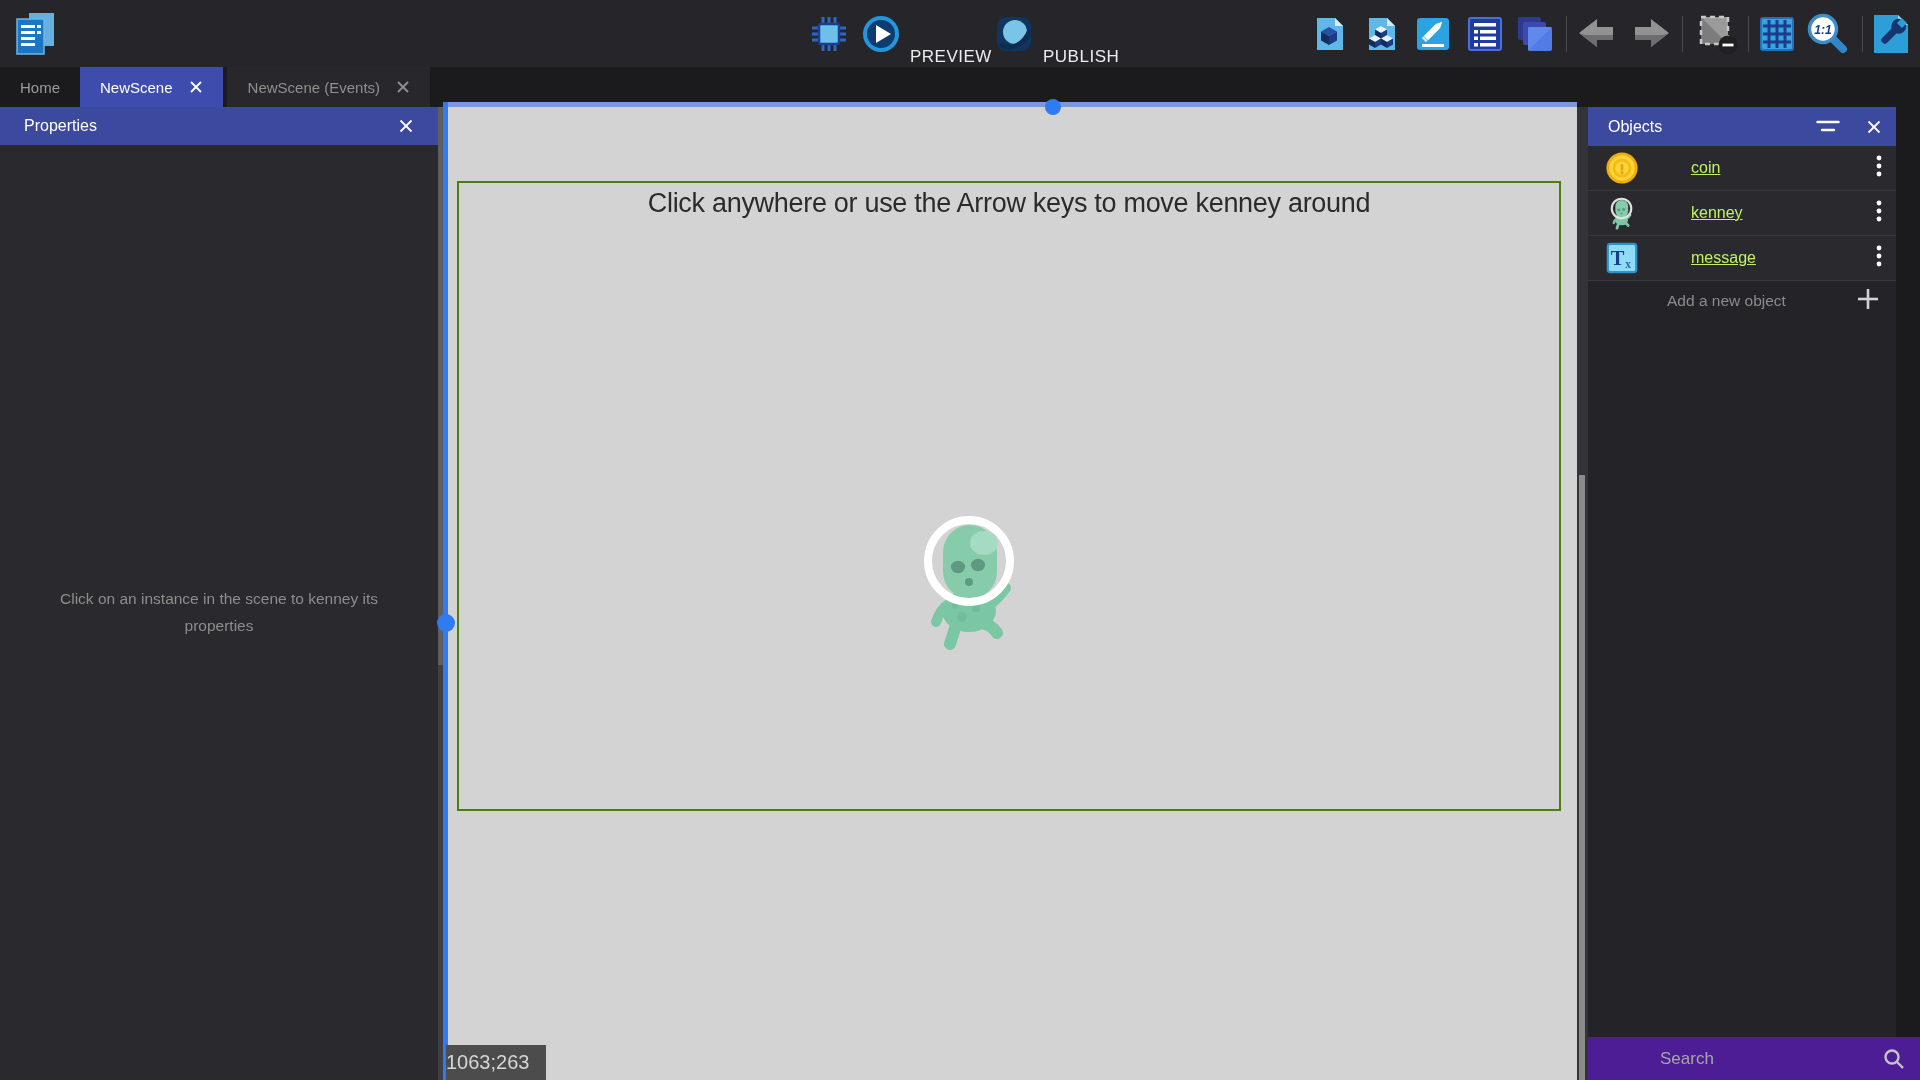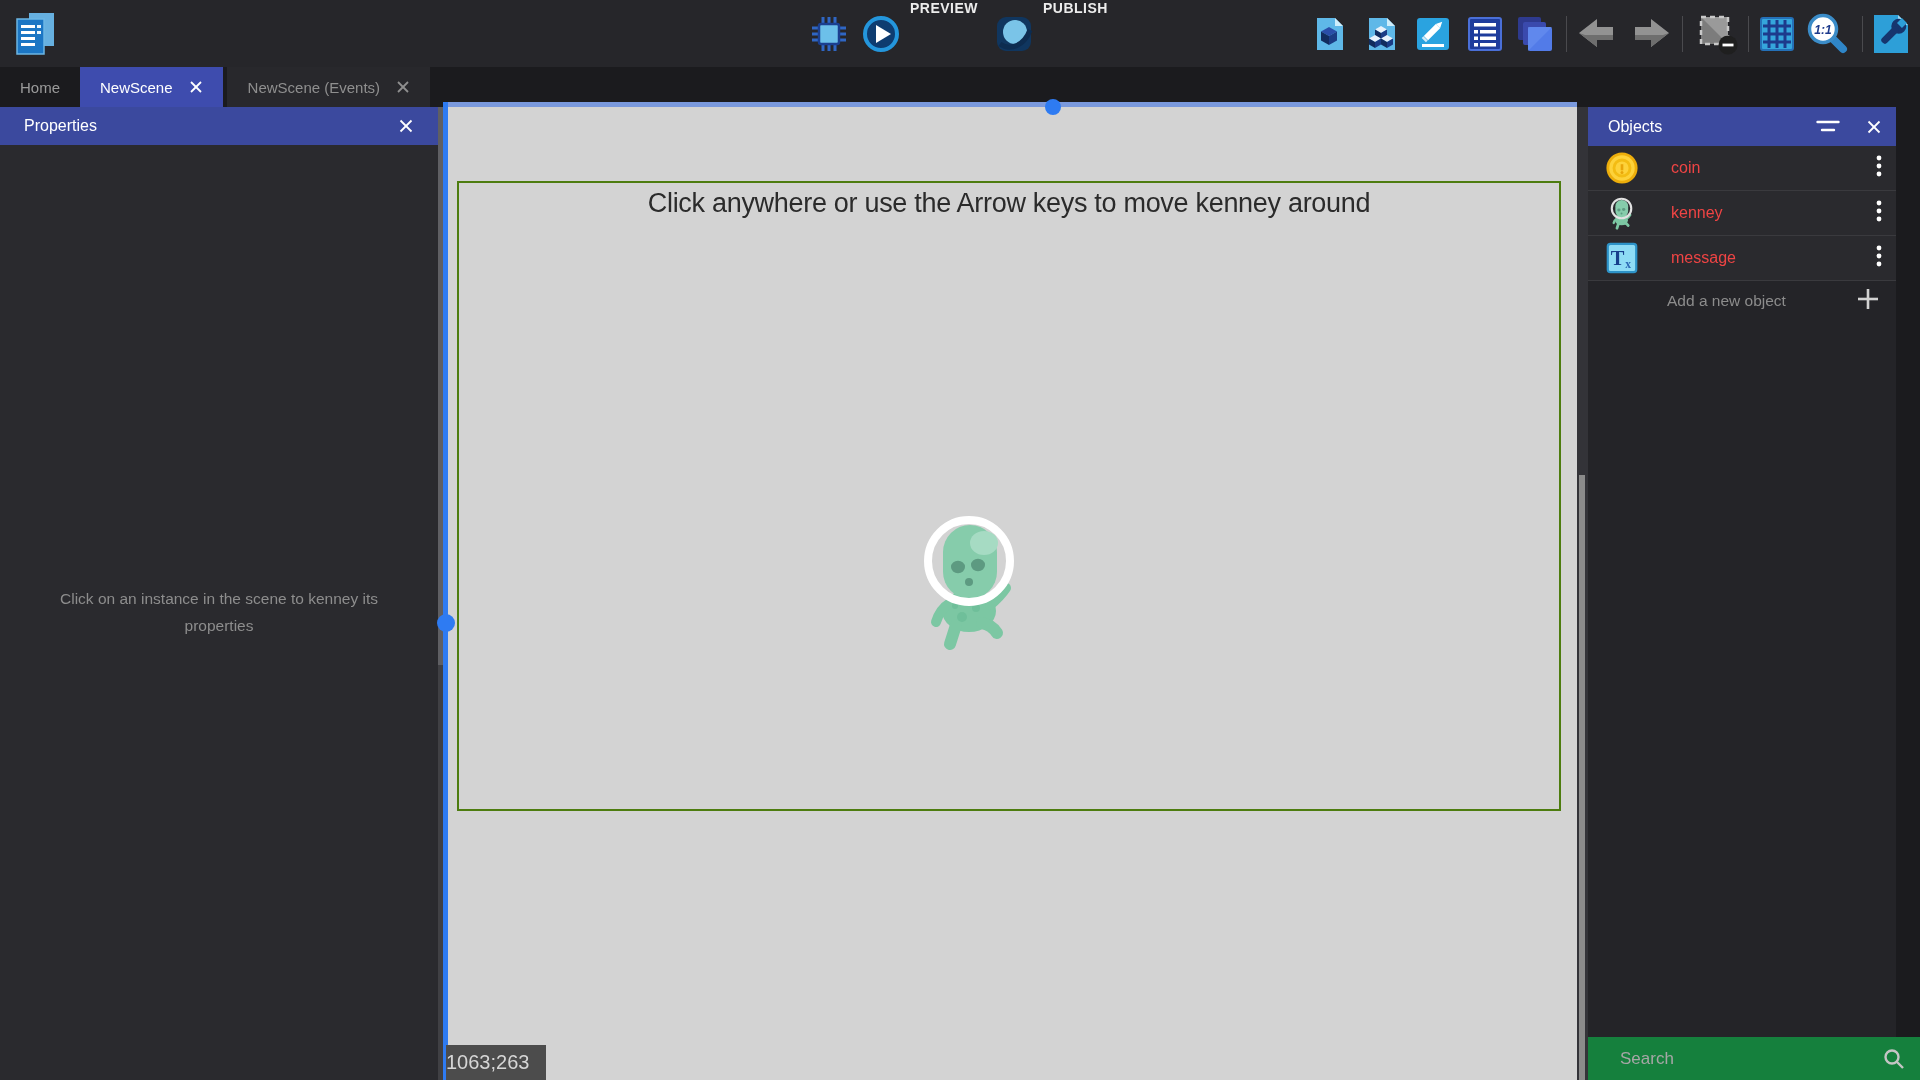--- a/index.html
+++ b/index.html
@@ -3,21 +3,21 @@
 <meta charset="utf-8">
 <style>
   * { margin:0; padding:0; box-sizing:border-box; }
   html,body { width:1920px; height:1080px; background:#1b1b1e; overflow:hidden;
               font-family:"Liberation Sans", sans-serif; }
   #root { position:relative; width:1920px; height:1080px; }
 
   
   .toolbar { position:absolute; left:0; top:0; width:1920px; height:67px; background:#26262a; }
   .tb-icon { position:absolute; top:13px; width:42px; height:42px; display:flex; align-items:center; justify-content:center; cursor:pointer; }
-  .tb-label { position:absolute; top:0; height:67px; display:flex; align-items:flex-start; color:#ececec; font-size:14px; letter-spacing:.5px; cursor:pointer;font-weight:bold; }
+  .tb-label { position:absolute; top:0; height:67px; display:flex; align-items:flex-end; color:#ececec; font-size:17px; letter-spacing:.5px; cursor:pointer; }
   .tb-divider { position:absolute; top:16px; width:1px; height:36px; background:#4a4a4e; }
 
   
   .tabbar { position:absolute; left:0; top:67px; width:1920px; height:40px; background:#1b1b1e; display:flex; }
   .tab { height:40px; display:flex; align-items:center; gap:16px; padding:0 20px; font-size:15px; color:#9b9b9b; cursor:pointer; }
   .tab.active { background:#3e4cae; color:#ffffff; }
   .tab.events { background:#28282c; margin-left:4px; color:#8f8f8f;padding-left:21px; }
   .tab .xmark { display:flex; align-items:center; }
 
   
@@ -42,26 +42,26 @@
                     color:#d6d6d6; font-size:20px; display:flex; align-items:center; }
   .canvas-scroll-right { position:absolute; left:1577px; top:107px; width:11px; height:973px; background:#333338; }
   .canvas-scroll-right .thumb { position:absolute; left:2px; top:368px; width:6px; height:605px; background:#8b8b8b; }
 
   
   .panel-objects { position:absolute; left:1588px; top:107px; width:308px; height:973px; background:#242428; }
   .obj-header { height:39px; background:#3b499e; color:#fff; display:flex; align-items:center; padding:0 14px 0 20px; font-size:16px; }
   .obj-header .spacer { flex:1; }
   .obj-row { height:45px; background:#2a2a2e; border-bottom:1px solid #3a3a3e; display:flex; align-items:center; cursor:pointer; }
   .obj-row .obj-ic { width:34px; display:flex; justify-content:center; margin-left:17px; }
-  .obj-row .obj-label { margin-left:32px; color:#ef4444; font-size:16px; flex:1; }
+  .obj-row .obj-label { margin-left:52px; color:#bef264; font-size:16px; flex:1;text-decoration:underline; }
   .obj-row .kebab { margin-right:14px; cursor:pointer; }
   .obj-add { height:40px; display:flex; align-items:center; cursor:pointer; }
   .obj-add .add-label { margin-left:79px; color:#8c8c8c; font-size:15.5px; flex:1; }
   .obj-add .plus { margin-right:16px; }
-  .obj-search { position:absolute; left:0; bottom:0; width:332px; height:43px; background:#15803d; display:flex; align-items:center; }
+  .obj-search { position:absolute; left:0; bottom:0; width:332px; height:43px; background:#4c1d95; display:flex; align-items:center;padding-left:40px; }
   .obj-search input { flex:1; background:transparent; border:none; outline:none; color:#dcdcdc;
                       font-size:17px; padding-left:32px; font-family:"Liberation Sans",sans-serif; }
   .obj-search input::placeholder { color:#a6a6a6; }
   .obj-search .mag { margin-right:14px; display:flex; }
   .iconbtn { cursor:pointer; display:flex; align-items:center; }
 </style>
 </head>
 <body>
 
 <div id="root">

